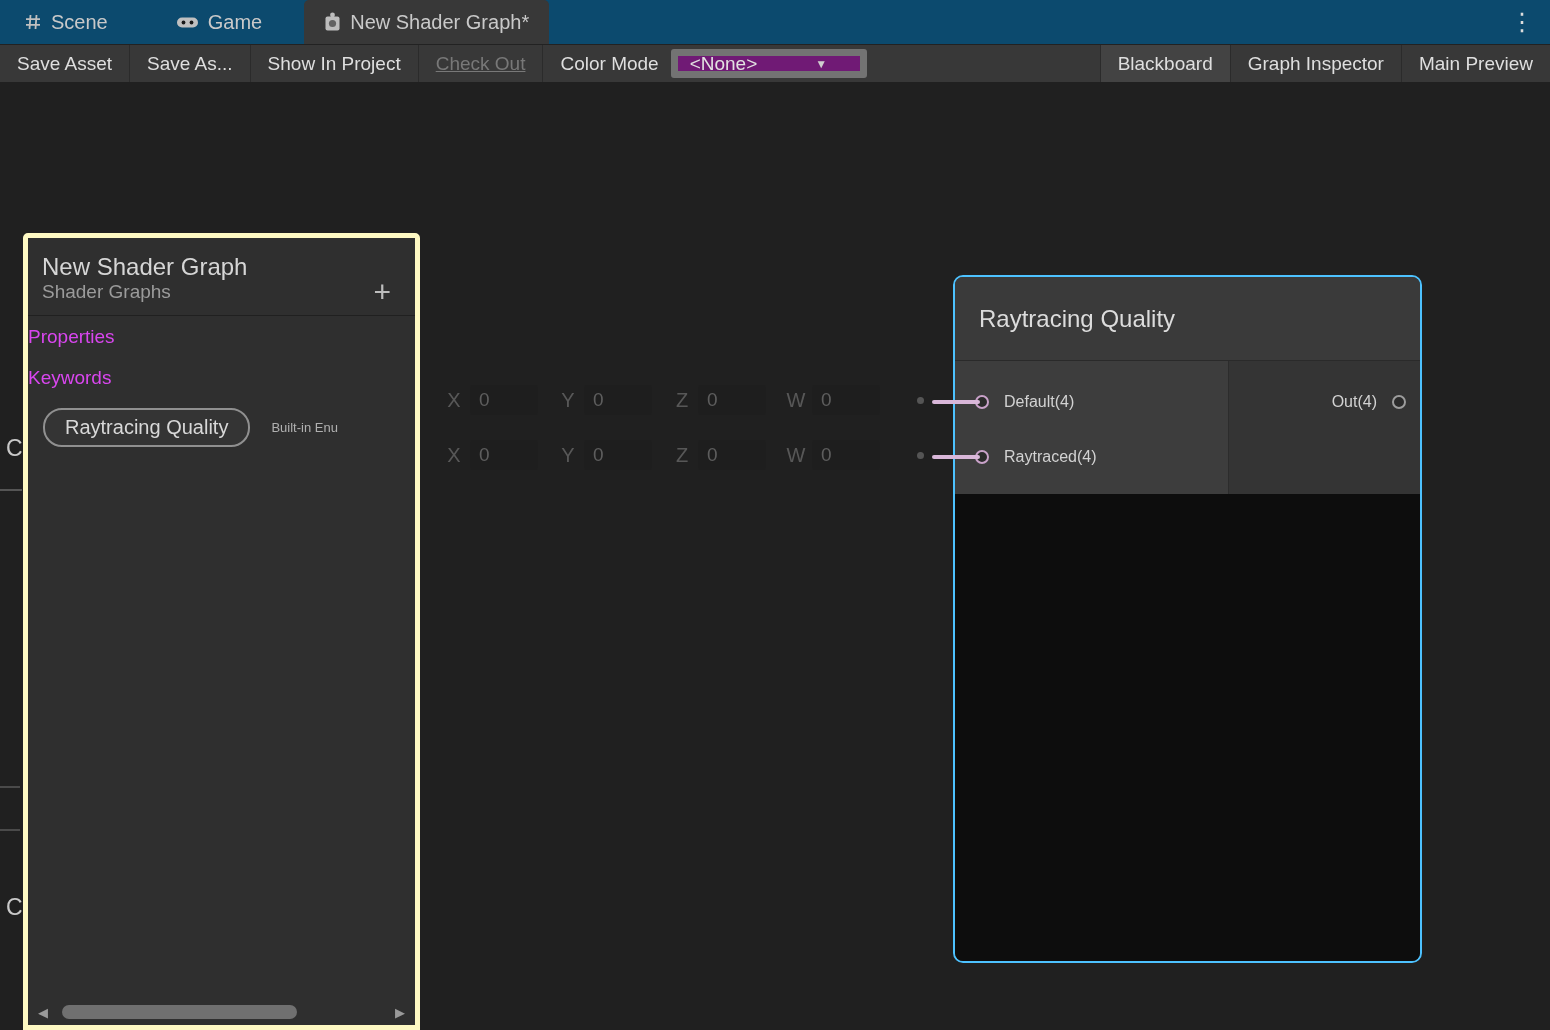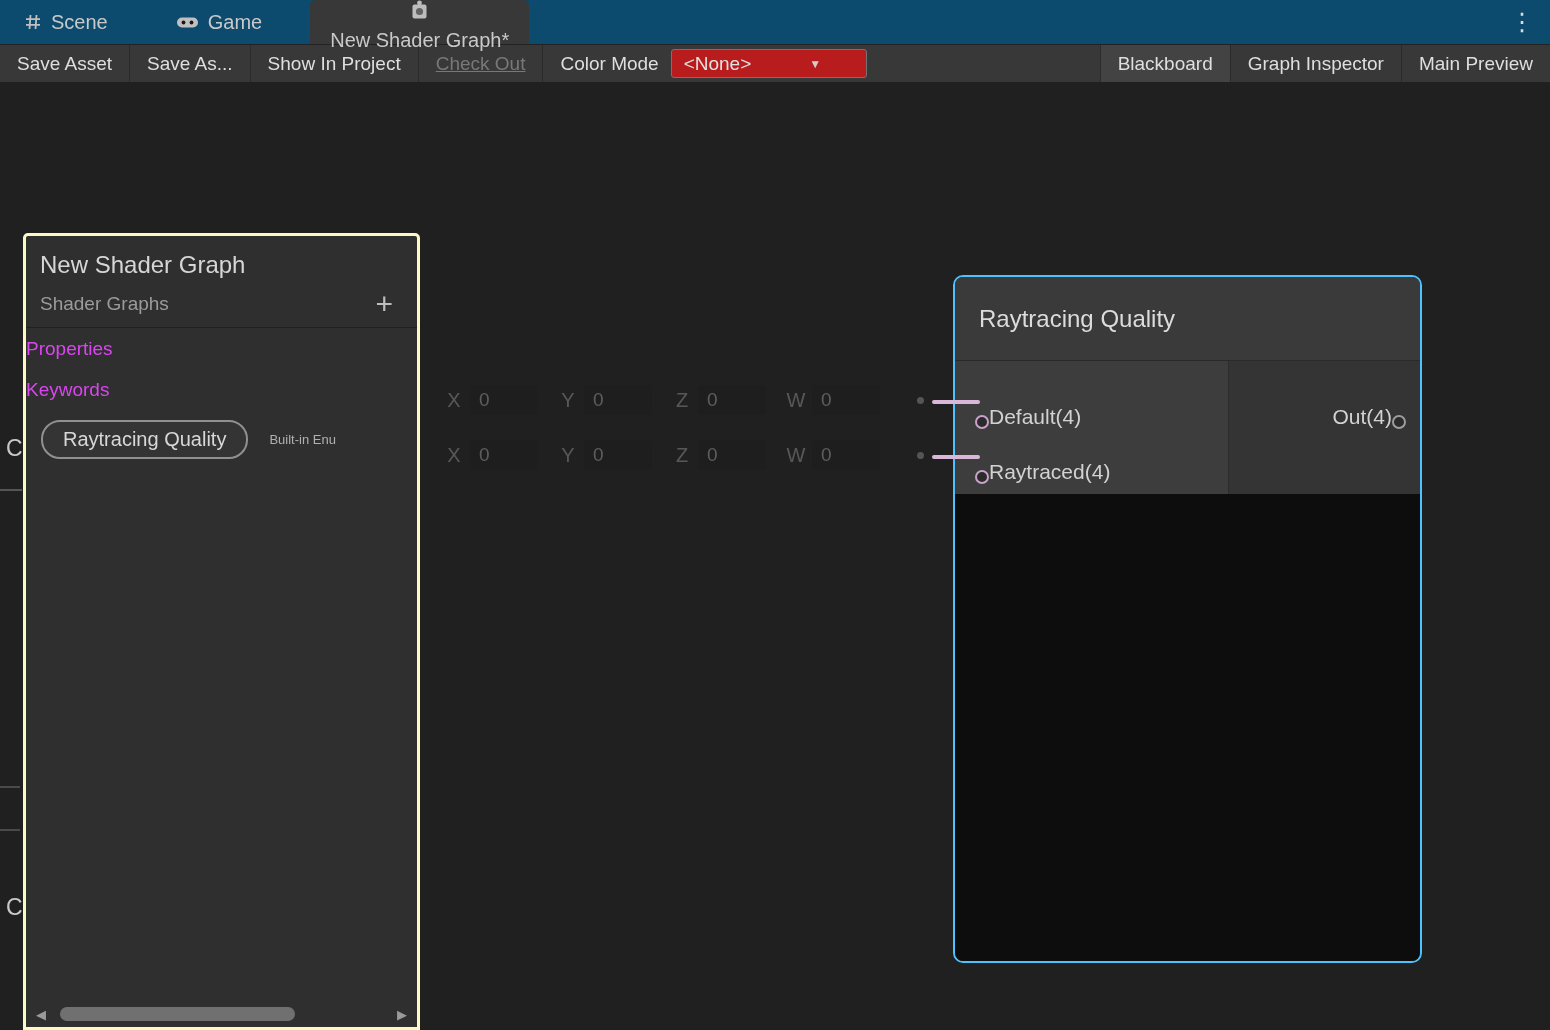--- a/index.html
+++ b/index.html
@@ -15,44 +15,44 @@
   .tabbar {
     height:44px; background:#0c4a6e;
     display:flex; align-items:stretch; position:relative;
   }
   .tab {
     display:flex; align-items:center; gap:9px;
     padding:0 20px; font-size:20px; color:#c9c9c9; cursor:default;
   }
   .tab-scene { margin-left:4px; }
   .tab-game { margin-left:28px; }
-  .tab-shader { margin-left:28px; background:#383838; border-radius:5px 5px 0 0;flex-direction:column; }
+  .tab-shader { margin-left:22px; background:#383838; border-radius:5px 5px 0 0; }
   .kebab {
     margin-left:auto; padding:0 16px; display:flex; align-items:center;
     font-size:24px; color:#dddddd; letter-spacing:0;
   }
 
   
   .toolbar {
     height:38px; background:#383838; display:flex; align-items:stretch;
     font-size:19px; color:#dfdfdf; border-top:1px solid #222222;justify-content:space-between;
   }
   .tbtn {
     display:flex; align-items:center; padding:0 17px;
     border-right:1px solid #2b2b2b; white-space:nowrap;
   }
   .tbtn.disabled { color:#787878;text-decoration:underline; }
   .tbtn.lit { background:#434343; }
   .cm-label { border-right:none; padding-right:10px; }
   .dropdown {
     margin:4px 8px 4px 2px; padding:0 10px 0 12px;
-    background:#b91c1c; border-radius:3px;
+    background:#701a75; border-radius:3px;
     display:flex; align-items:center; gap:58px;
     font-size:19px; color:#e2e2e2; min-width:196px;
-    border:1px solid #737373;
+    border:7px solid #737373;
   }
   .dd-arrow { font-size:12px; color:#cfcfcf; }
   .toolbar-spacer { margin-left:auto; border-left:1px solid #2b2b2b; }
 
   
   .canvas { position:relative; width:1550px; height:948px; background:#202020; overflow:hidden; }
 
   
   .frag-text { position:absolute; font-size:23px; color:#c9c9c9; z-index:1; }
   .frag-line { position:absolute; height:2px; background:#555555; z-index:1; }
@@ -80,38 +80,38 @@
     background:#373737; z-index:5; display:flex; flex-direction:column;
   }
   .rt-title {
     height:84px; flex:0 0 84px; display:flex; align-items:center;
     padding-left:24px; font-size:24px; color:#dcdcdc;
     background:#3a3a3a; border-bottom:1px solid #2a2a2a;
   }
   .rt-ports { flex:0 0 133px; display:flex; position:relative; }
   .rt-in-col { width:273px; background:#3d3d3d; padding-top:13px; }
   .rt-out-col { flex:1; background:#343434; border-left:1px solid #2c2c2c; padding-top:13px; position:relative; }
-  .port-row { height:55px; display:flex; align-items:flex-end; padding-left:20px; font-size:21px; color:#d2d2d2; }
+  .port-row { height:55px; display:flex; align-items:center; gap:15px; padding-left:20px; font-size:16px; color:#d2d2d2; }
   .out-row { justify-content:flex-end; padding-right:14px; padding-left:0; }
   .port-circle {
     width:14px; height:14px; border-radius:50%;
     border:2px solid #c9a2c9; background:#2b2b2b; flex:0 0 14px;
   }
   .port-circle.out { border-color:#9d9d9d; }
   .rt-preview { flex:1; background:#0d0d0d; }
 
   
   .blackboard {
     position:absolute; left:23px; top:151px; width:397px; height:797px;
-    background:#2f2f2f; border:3px solid #fef9c3; border-radius:5px 5px 0 0;
+    background:#2f2f2f; border:5px solid #fef9c3; border-radius:5px 5px 0 0;
     z-index:10; overflow:hidden;
   }
   .bb-header { padding:15px 16px 12px 14px; border-bottom:1px solid #202020; }
   .bb-title { font-size:24px; color:#d6d6d6; }
-  .bb-subrow { margin-top:14px; display:flex; align-items:center; justify-content:space-between; }
+  .bb-subrow { display:flex; align-items:center; justify-content:space-between; }
   .bb-subtitle { font-size:19px; color:#9b9b9b; }
   .bb-add { font-size:30px; color:#bdbdbd; line-height:22px; padding:0 8px; }
   .bb-row { height:41px; display:flex; align-items:center; font-size:19px; color:#d946ef; }
   .bb-keyword-row { display:flex; align-items:center; margin-top:10px; padding-left:15px; overflow:hidden; white-space:nowrap; }
   .bb-pill {
     border:2px solid #909090; border-radius:19px; padding:6px 20px;
     font-size:20px; color:#d8d8d8; background:#343434; flex:0 0 auto;
   }
   .bb-keyword-type { margin-left:21px; font-size:13px; color:#b0b0b0; overflow:hidden; }
   .bb-scrollbar {

